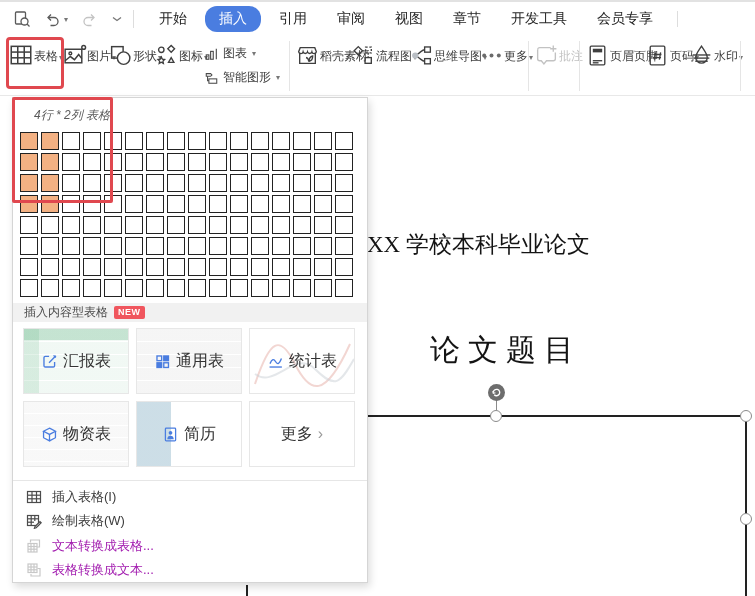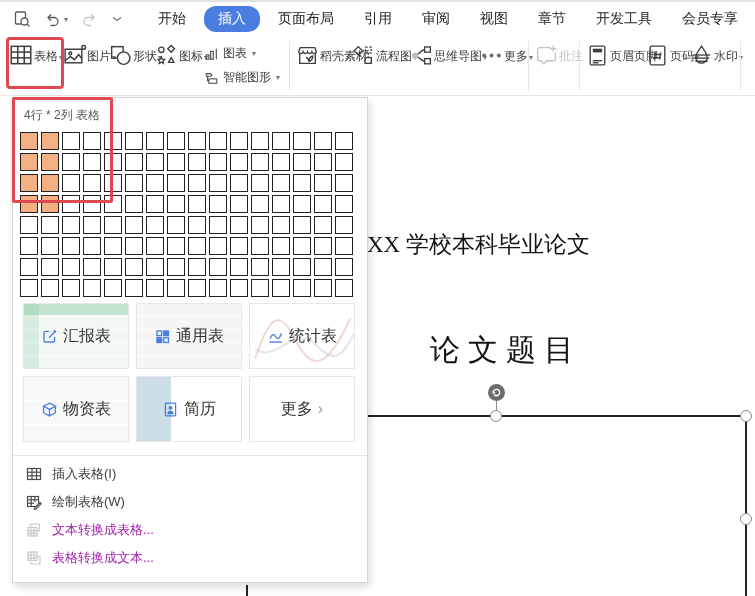--- a/index.html
+++ b/index.html
@@ -39,21 +39,21 @@
   .doc-title { position:absolute; left:430px; top:233px; font-family:"Liberation Serif","DejaVu Serif",serif; font-size:30px; letter-spacing:8px; color:#141414; white-space:nowrap; }
   .hline { position:absolute; left:368px; top:318px; width:378px; height:1.5px; background:#222; }
   .vline-r { position:absolute; left:745px; top:318px; width:1.5px; height:181px; background:#222; }
   .vline-bl { position:absolute; left:246px; top:488px; width:1.5px; height:11px; background:#222; }
   .handle { position:absolute; width:12px; height:12px; border-radius:50%; background:#fff; border:1.5px solid #8b8b8b; }
   .rot-handle { position:absolute; left:488px; top:287px; width:17px; height:17px; border-radius:50%; background:#6d6d6d; color:#fff; display:flex; align-items:center; justify-content:center; }
   .rot-stem { position:absolute; left:495.5px; top:303px; width:1px; height:10px; background:#8b8b8b; }
 
   
   .menu { position:absolute; left:12px; top:97px; width:356px; height:486px; background:#fff; border:1px solid #d5d5d5; box-shadow:2px 4px 8px rgba(0,0,0,.14); z-index:5; display:flex; flex-direction:column; }
-  .grid-label { font-size:12px; color:#595959; padding:9px 0 6px 11px; }
+  .grid-label { font-size:12px; color:#595959; padding:9px 0 6px 21px;font-style:italic; }
   .gridwrap { display:grid; gap:3px; padding:2px 0 0 7px; }
   .gcell { width:18px; height:18px; background:#fff; border:1.5px solid #222; cursor:pointer; }
   .gcell.sel { background:var(--cell_selected); }
   .section-band { margin-top:6px; height:22px; background:#f1f1f1; display:flex; align-items:center; padding-left:11px; gap:6px; }
   .section-title { font-size:12px; color:#4a4a4a; }
   .badge { background:var(--badge); color:#fff; font-size:9px; font-weight:bold; border-radius:2px; padding:1px 4px 1.5px; letter-spacing:.5px; }
   .cards { display:flex; flex-wrap:wrap; gap:7px; padding:6px 10px 8px; }
   .card { position:relative; width:106px; height:66px; border:1px solid #e7e7e7; background:#fff; display:flex; align-items:center; justify-content:center; gap:5px; overflow:hidden; cursor:pointer; }
   .clabel { font-size:16px; color:#333; z-index:2; }
   .cicon { display:flex; color:var(--accent); z-index:2; }
@@ -108,21 +108,20 @@
       <span>
           <svg width="12" height="8" viewBox="0 0 12 8" fill="none" stroke="#777" stroke-width="1.3">
             <path d="M2 2.5 L6 5.5 L10 2.5"></path>
           </svg>
         </span>
     </div>
     <div class="vdiv"></div>
     <div class="tabs">
         <div class="tab">开始</div>
         <div class="tab active">插入</div>
-        <div class="tab">页面布局</div>
         <div class="tab">引用</div>
         <div class="tab">审阅</div>
         <div class="tab">视图</div>
         <div class="tab">章节</div>
         <div class="tab">开发工具</div>
         <div class="tab">会员专享</div>
       </div>
     <div class="ctx-div"></div>
 
   </div>
@@ -424,20 +423,24 @@
         <div class="gcell"></div>
         <div class="gcell"></div>
         <div class="gcell"></div>
         <div class="gcell"></div>
         <div class="gcell"></div>
         <div class="gcell"></div>
         <div class="gcell"></div>
         <div class="gcell"></div>
         <div class="gcell"></div>
       </div>
+    <div class="section-band">
+      <span class="section-title">插入内容型表格</span>
+      <span class="badge">NEW</span>
+    </div>
     <div class="cards">
       <div class="card">
         <div class="card-bg bg-report"></div>
         <span class="cicon">
             <svg width="17" height="17" viewBox="0 0 20 20" fill="none" stroke="currentColor" stroke-width="1.6">
               <path d="M9.5 4 H5 a1.5 1.5 0 0 0 -1.5 1.5 V15 a1.5 1.5 0 0 0 1.5 1.5 H14.5 A1.5 1.5 0 0 0 16 15 V10.5"></path>
               <path d="M9.5 11.5 L17.5 3.2"></path>
               <path d="M14.8 2.8 l2.6 2.6"></path>
             </svg>
           </span>

